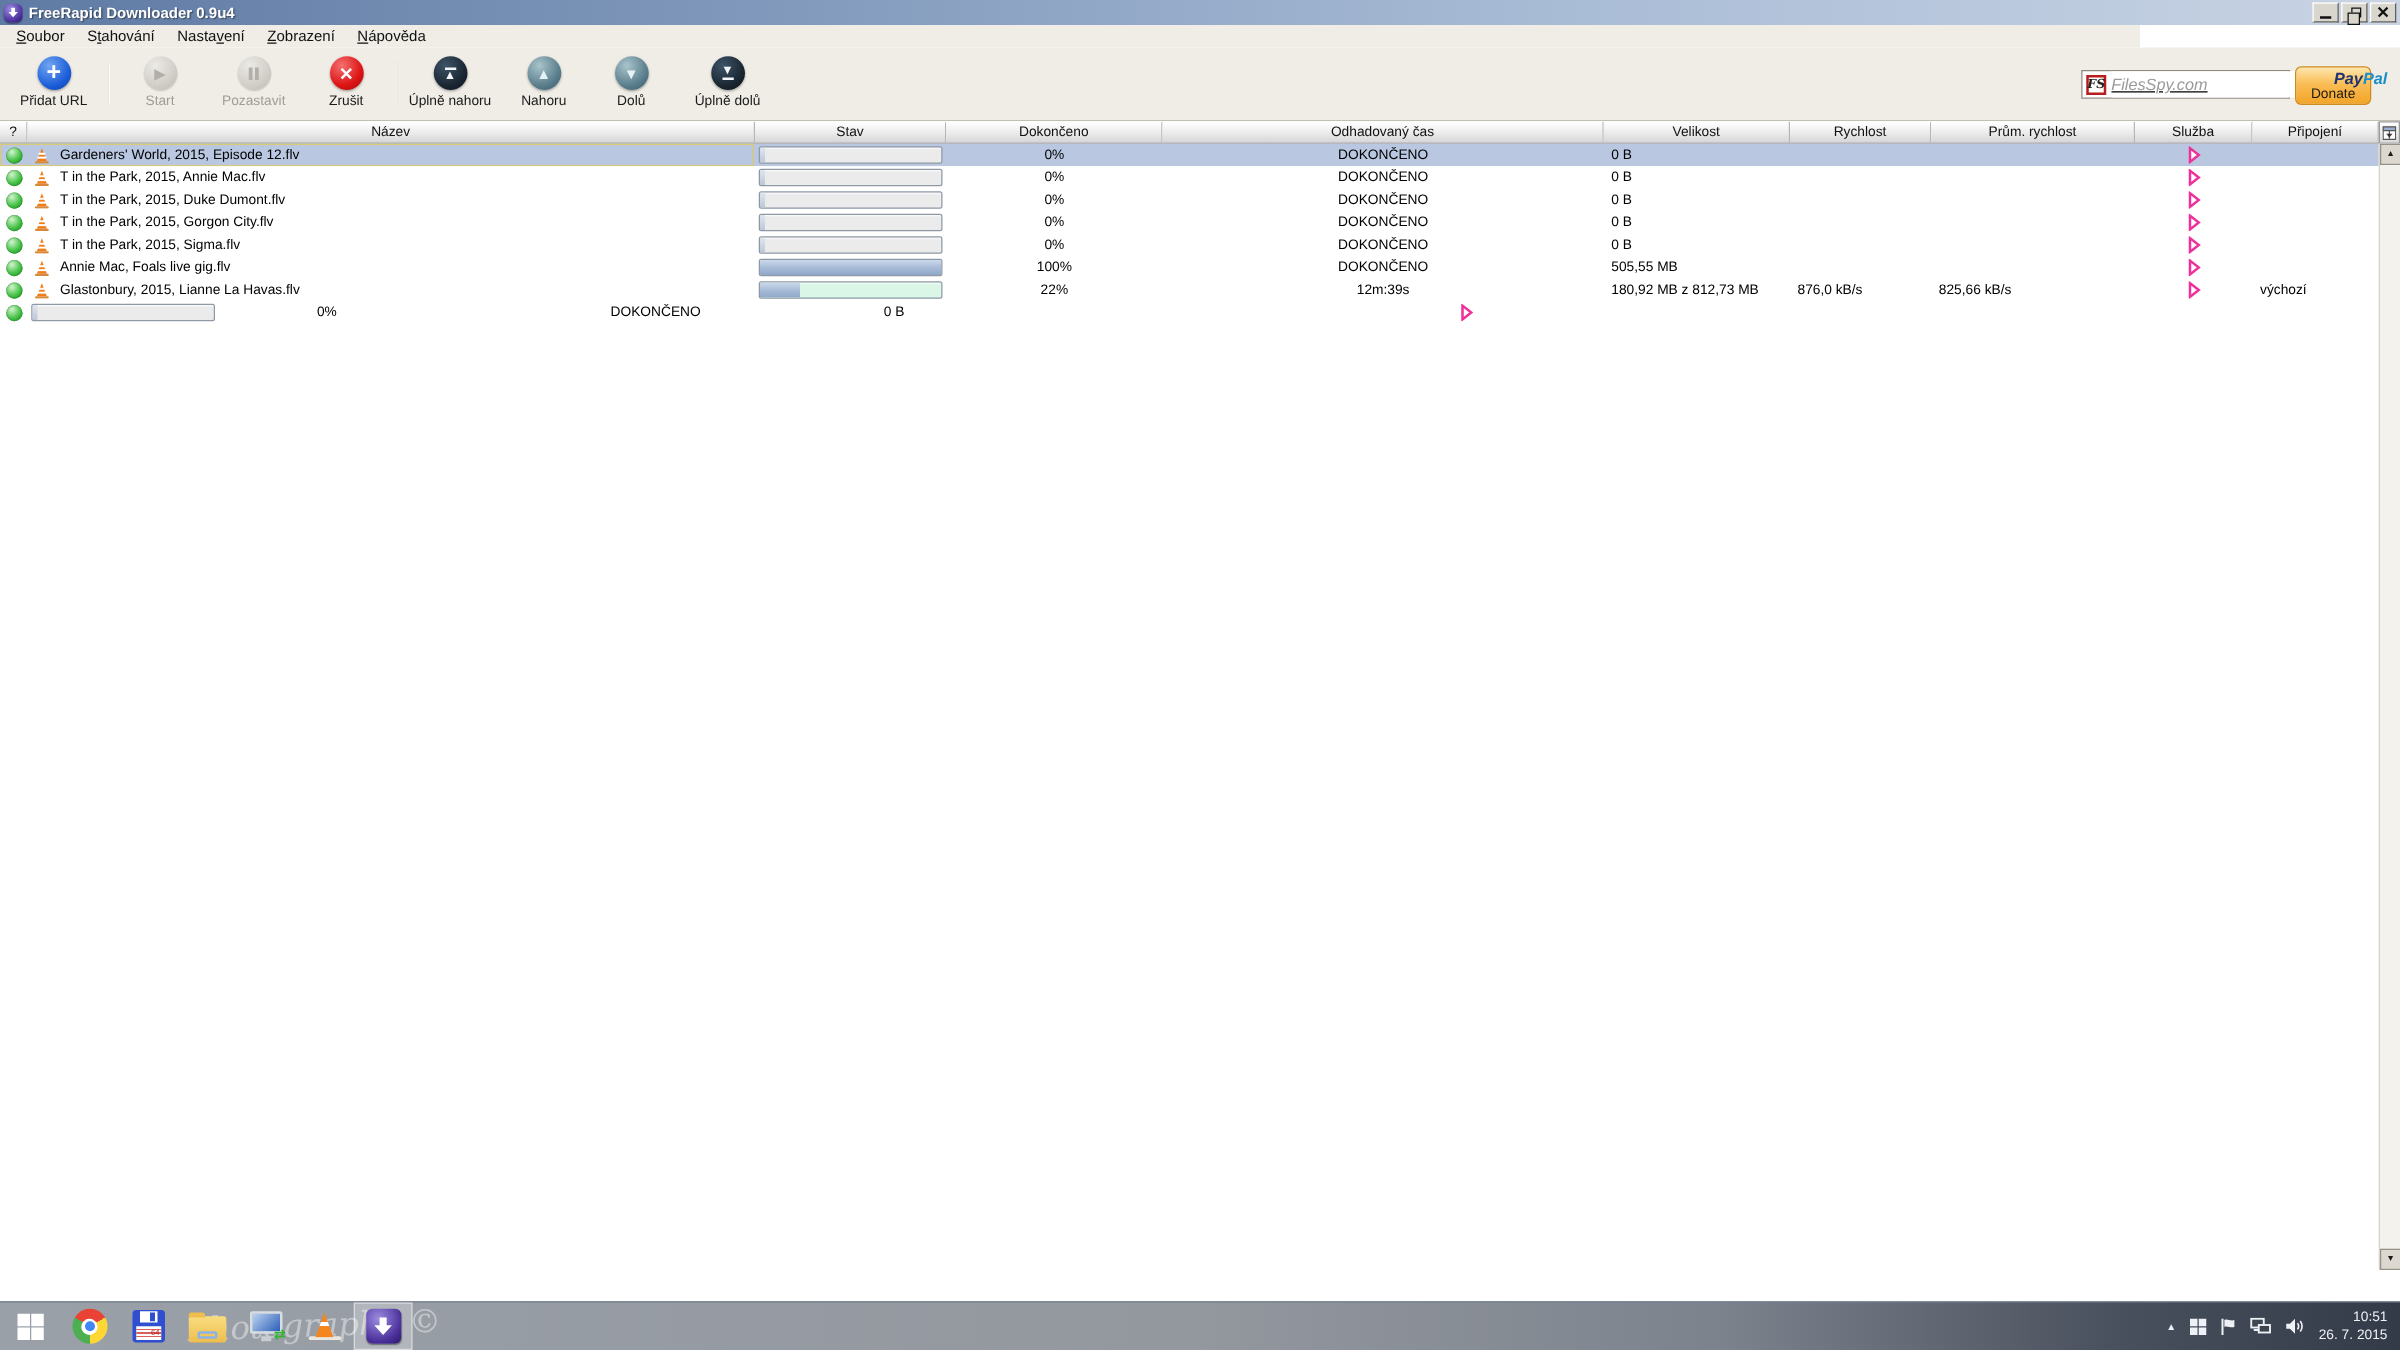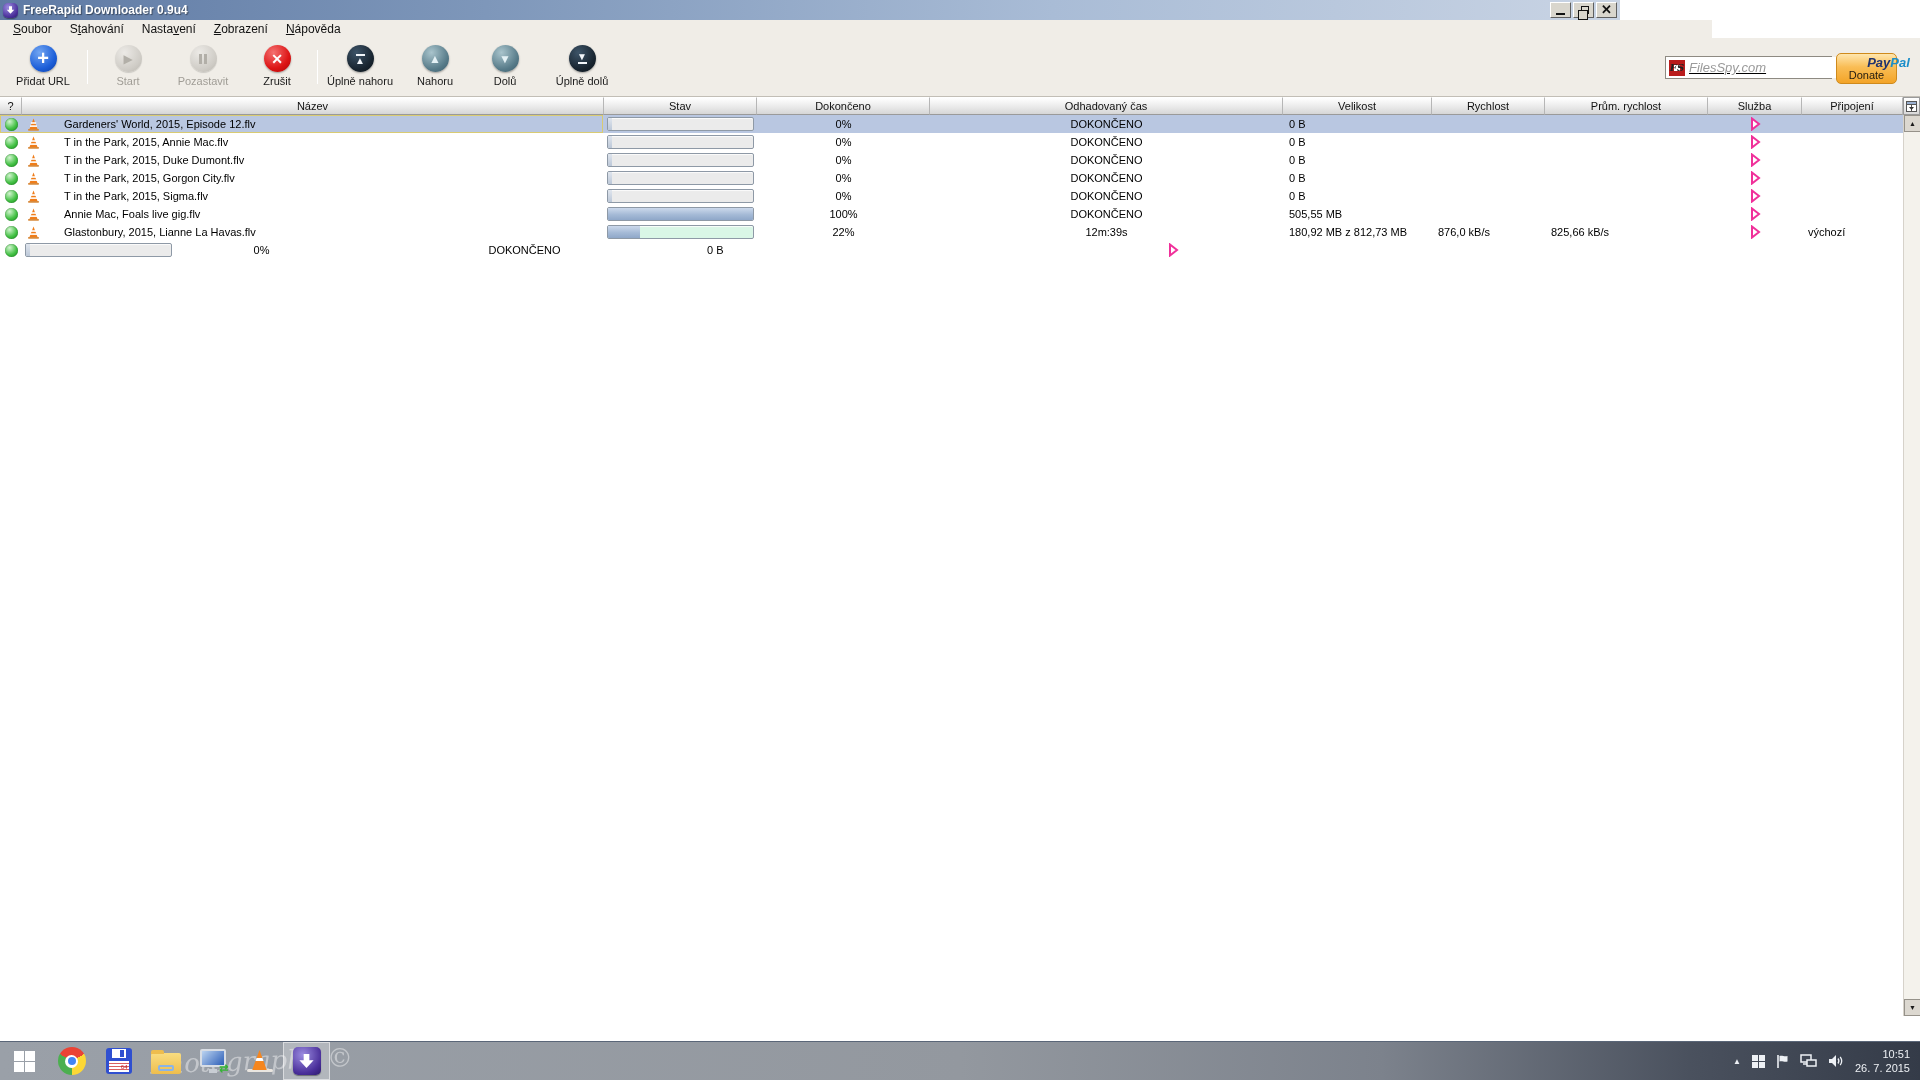--- a/index.html
+++ b/index.html
@@ -1,20 +1,20 @@
 <!DOCTYPE html>
 <html><head>
 <meta charset="utf-8">
 <style>
   * { margin:0; padding:0; box-sizing:border-box; }
   html,body { width:1920px; height:1080px; overflow:hidden; font-family:"Liberation Sans",sans-serif; background:#20262e; }
   .window { position:absolute; left:0; top:0; width:1920px; height:1042px; background:#fff; border-bottom:1px solid #5a6678; }
 
   
-  .titlebar { position:absolute; left:0; top:0; width:1620px; height:20px;
+  .titlebar { position:absolute; left:0; top:0; width:1920px; height:20px;
     background:linear-gradient(90deg,#5f7aa4 0%,#7e97ba 30%,#a9bcd6 65%,#c9d4e4 100%);
     display:flex; align-items:center; padding-left:3px; }
   .titlebar .ttext { color:#fff; font-weight:bold; font-size:12px; margin-left:5px; text-shadow:1px 1px 1px rgba(0,0,0,.45); }
   .frdlogo { border-radius:5px; background:radial-gradient(circle at 35% 28%,#9b8ce0,#4a2f9a 68%,#2c1a6c);
     display:flex; align-items:center; justify-content:center; box-shadow:0 1px 1px rgba(0,0,0,.4); }
   .frdlogo svg { display:block; }
   .wctrls { margin-left:auto; display:flex; gap:2px; padding-right:3px; }
   .wbtn { width:21px; height:16px; background:#d9d6cd; border:1px solid; border-color:#ffffff #5f5f5f #5f5f5f #ffffff;
     display:flex; align-items:center; justify-content:center; font-size:11px; color:#111; position:relative; }
   .g-min { width:9px; height:2px; background:#111; margin-top:8px; }
@@ -40,21 +40,21 @@
   .icon-pause { background:radial-gradient(circle at 35% 28%,#eceae6,#cfccc6 65%,#b8b5ae); box-shadow:0 1px 1px rgba(0,0,0,.15); gap:2px; }
   .icon-pause i { width:3px; height:10px; background:#b2afa8; display:block; }
   .icon-cancel { background:radial-gradient(circle at 35% 28%,#f47070,#dd1515 60%,#a90606); color:#fff; font-size:14px; font-weight:bold; }
   .icon-dark { background:radial-gradient(circle at 35% 28%,#3d5468,#18242f 65%,#0b1219); color:#f2f6fa; flex-direction:column; font-size:10px; line-height:8px; }
   .icon-teal { background:radial-gradient(circle at 35% 28%,#a9c4cc,#567a88 65%,#3d5c6a); color:#e4f1f5; font-size:12px; }
   .capbar { width:9px; height:2px; background:#f2f6fa; margin:1px 0; }
   .tsep { width:1px; height:34px; background:#b4b0a8; border-right:1px solid #fff; margin-top:12px; }
 
   .searchwrap { position:absolute; left:1665px; top:18px; width:167px; height:23px; background:#fff;
     border:1px solid #8e8a82; display:flex; align-items:center; }
-  .fsbadge { width:16px; height:16px; border:5px solid #b91c1c; margin:0 4px 0 3px; display:flex; align-items:center; justify-content:center;
+  .fsbadge { width:16px; height:16px; border:2px solid #b91c1c; margin:0 4px 0 3px; display:flex; align-items:center; justify-content:center;
     font-family:"DejaVu Serif",serif; font-style:italic; font-weight:bold; font-size:10px; color:#222; background:#fff; }
   .searchwrap input { border:none; outline:none; flex:1; height:100%; font-size:13px; font-family:"Liberation Sans",sans-serif;text-decoration:underline; }
   .searchwrap input::placeholder { color:#9a9a9a; font-style:italic; }
   .paypal { position:absolute; left:1836px; top:15px; width:61px; height:31px; border-radius:5px;
     background:linear-gradient(180deg,#ffe6ae,#f9bd55 45%,#f3a428); border:1px solid #cf8a1c;
     display:flex; flex-direction:column; align-items:center; justify-content:center; line-height:12px; cursor:pointer; }
   .pp1 { font-family:"Liberation Sans",sans-serif; font-style:italic; font-weight:bold; font-size:13px;margin-left:44px; }
   .pp1 .pay { color:#20336e; } .pp1 .pal { color:#1c8ec9; }
   .pp2 { font-size:11px; color:#201a10; }
 
@@ -69,21 +69,21 @@
   .chooser { position:absolute; right:0; top:0; width:17px; height:18px; background:linear-gradient(180deg,#fff,#d9d9d9);
     border:1px solid #9a9a9a; display:flex; align-items:center; justify-content:center; }
   .table-body { position:absolute; left:0; top:18px; width:1903px; }
   .row { display:flex; height:18px; position:relative; background:#fff; }
   .row.sel { background:#b9c7e1; }
   .cell { height:18px; display:flex; align-items:center; font-size:11px; color:#000; white-space:nowrap; overflow:hidden; }
   .ta-c { justify-content:center; }
   .ta-l { padding-left:6px; }
   .orb { width:13px; height:13px; border-radius:50%; margin:0 auto;
     background:radial-gradient(circle at 35% 28%,#d2f4cf,#46c247 55%,#138a18); box-shadow:inset 0 0 1px #0a5c0e; }
-  .namecell { gap:24px; padding-left:5px; }
+  .namecell { gap:8px; padding-left:5px; }
   .focusrect { position:absolute; left:0; top:0; width:603px; height:18px; border:1px solid #d9cb72; pointer-events:none; }
   .ptrack { height:14px; margin:0 3px; border:1px solid #8e99a6; background:#ebebeb; border-radius:2px; flex:1;
     box-shadow:inset 0 1px 1px rgba(255,255,255,.85); overflow:hidden; }
   .ptrack.mint { background:#d9f6e6; }
   .pfill { height:100%; background:linear-gradient(180deg,#ccd9ec,#a5bad6 55%,#8fa7c9); }
   .pfill.sliver { width:4px; background:linear-gradient(180deg,#e0e6ee,#bcc8d8); }
   .vscroll { position:absolute; right:0; top:18px; bottom:0; width:17px; background:#f4f2ec; border-left:1px solid #d6d2ca; }
   .sarrow { position:absolute; left:0; width:17px; height:17px; background:#dcd8d0; border:1px solid #96928a;
     display:flex; align-items:center; justify-content:center; font-size:7px; color:#1a1a1a; }
   .sarrow.up{top:0} .sarrow.down{bottom:0}

